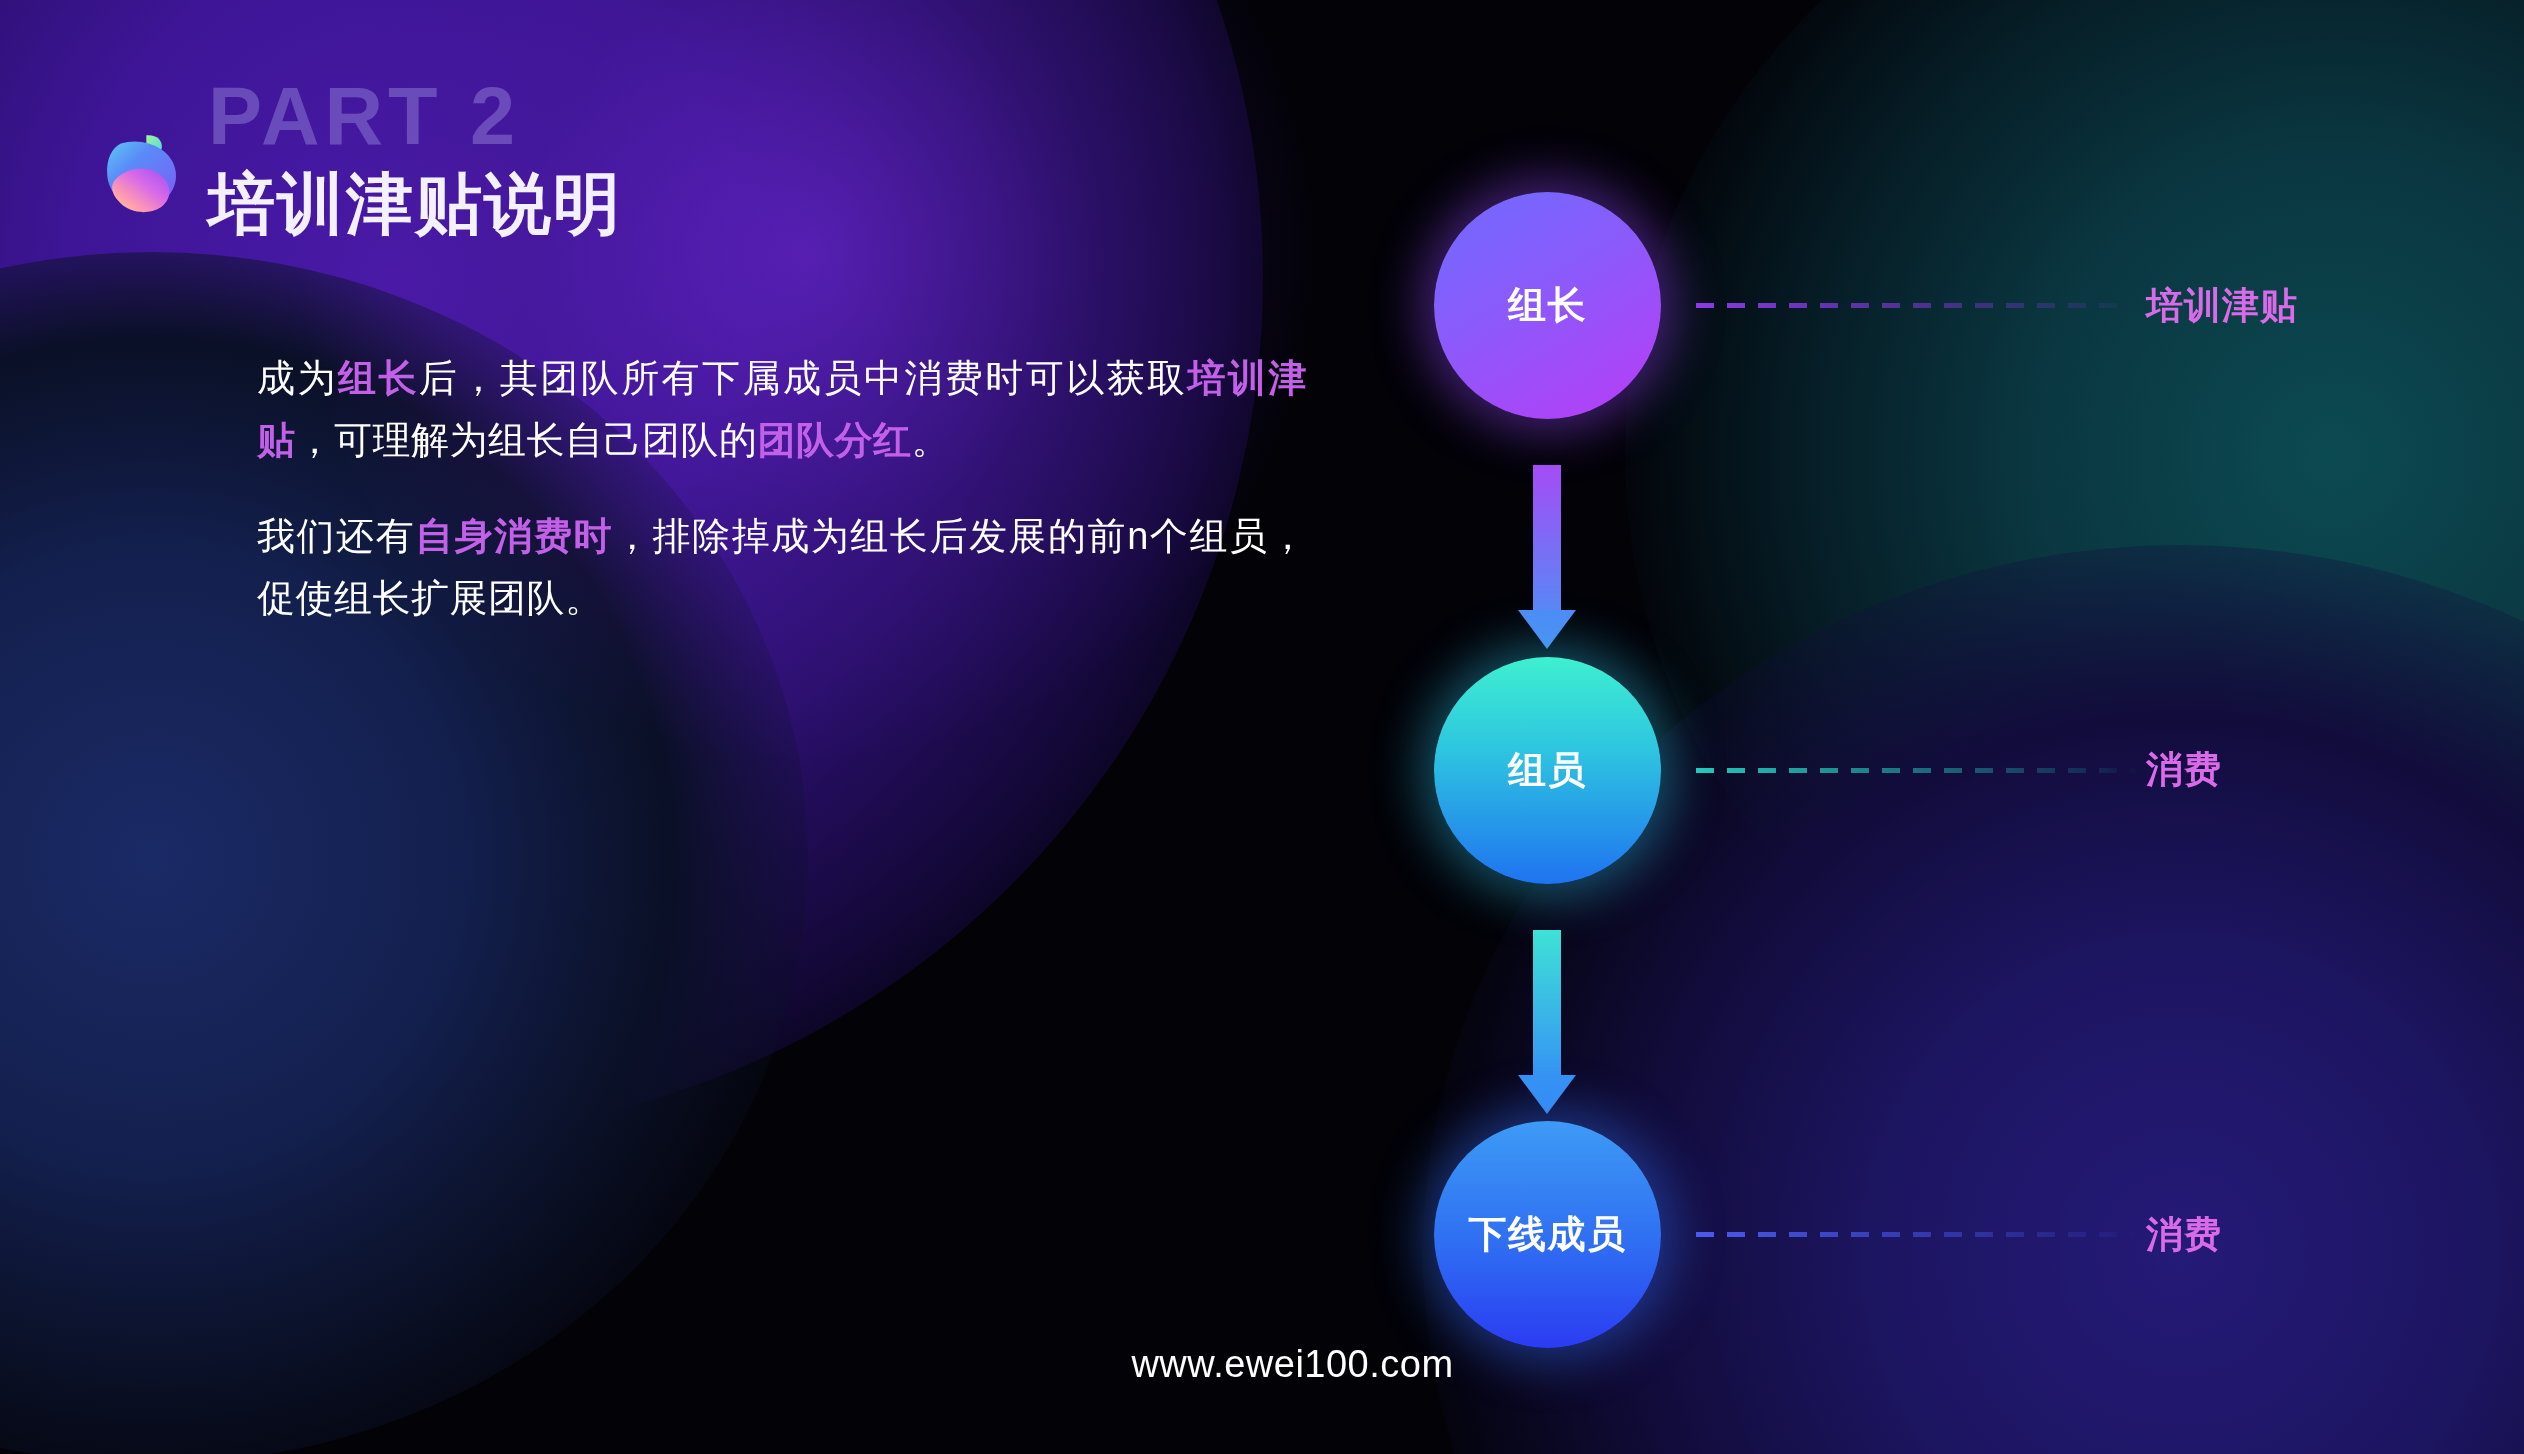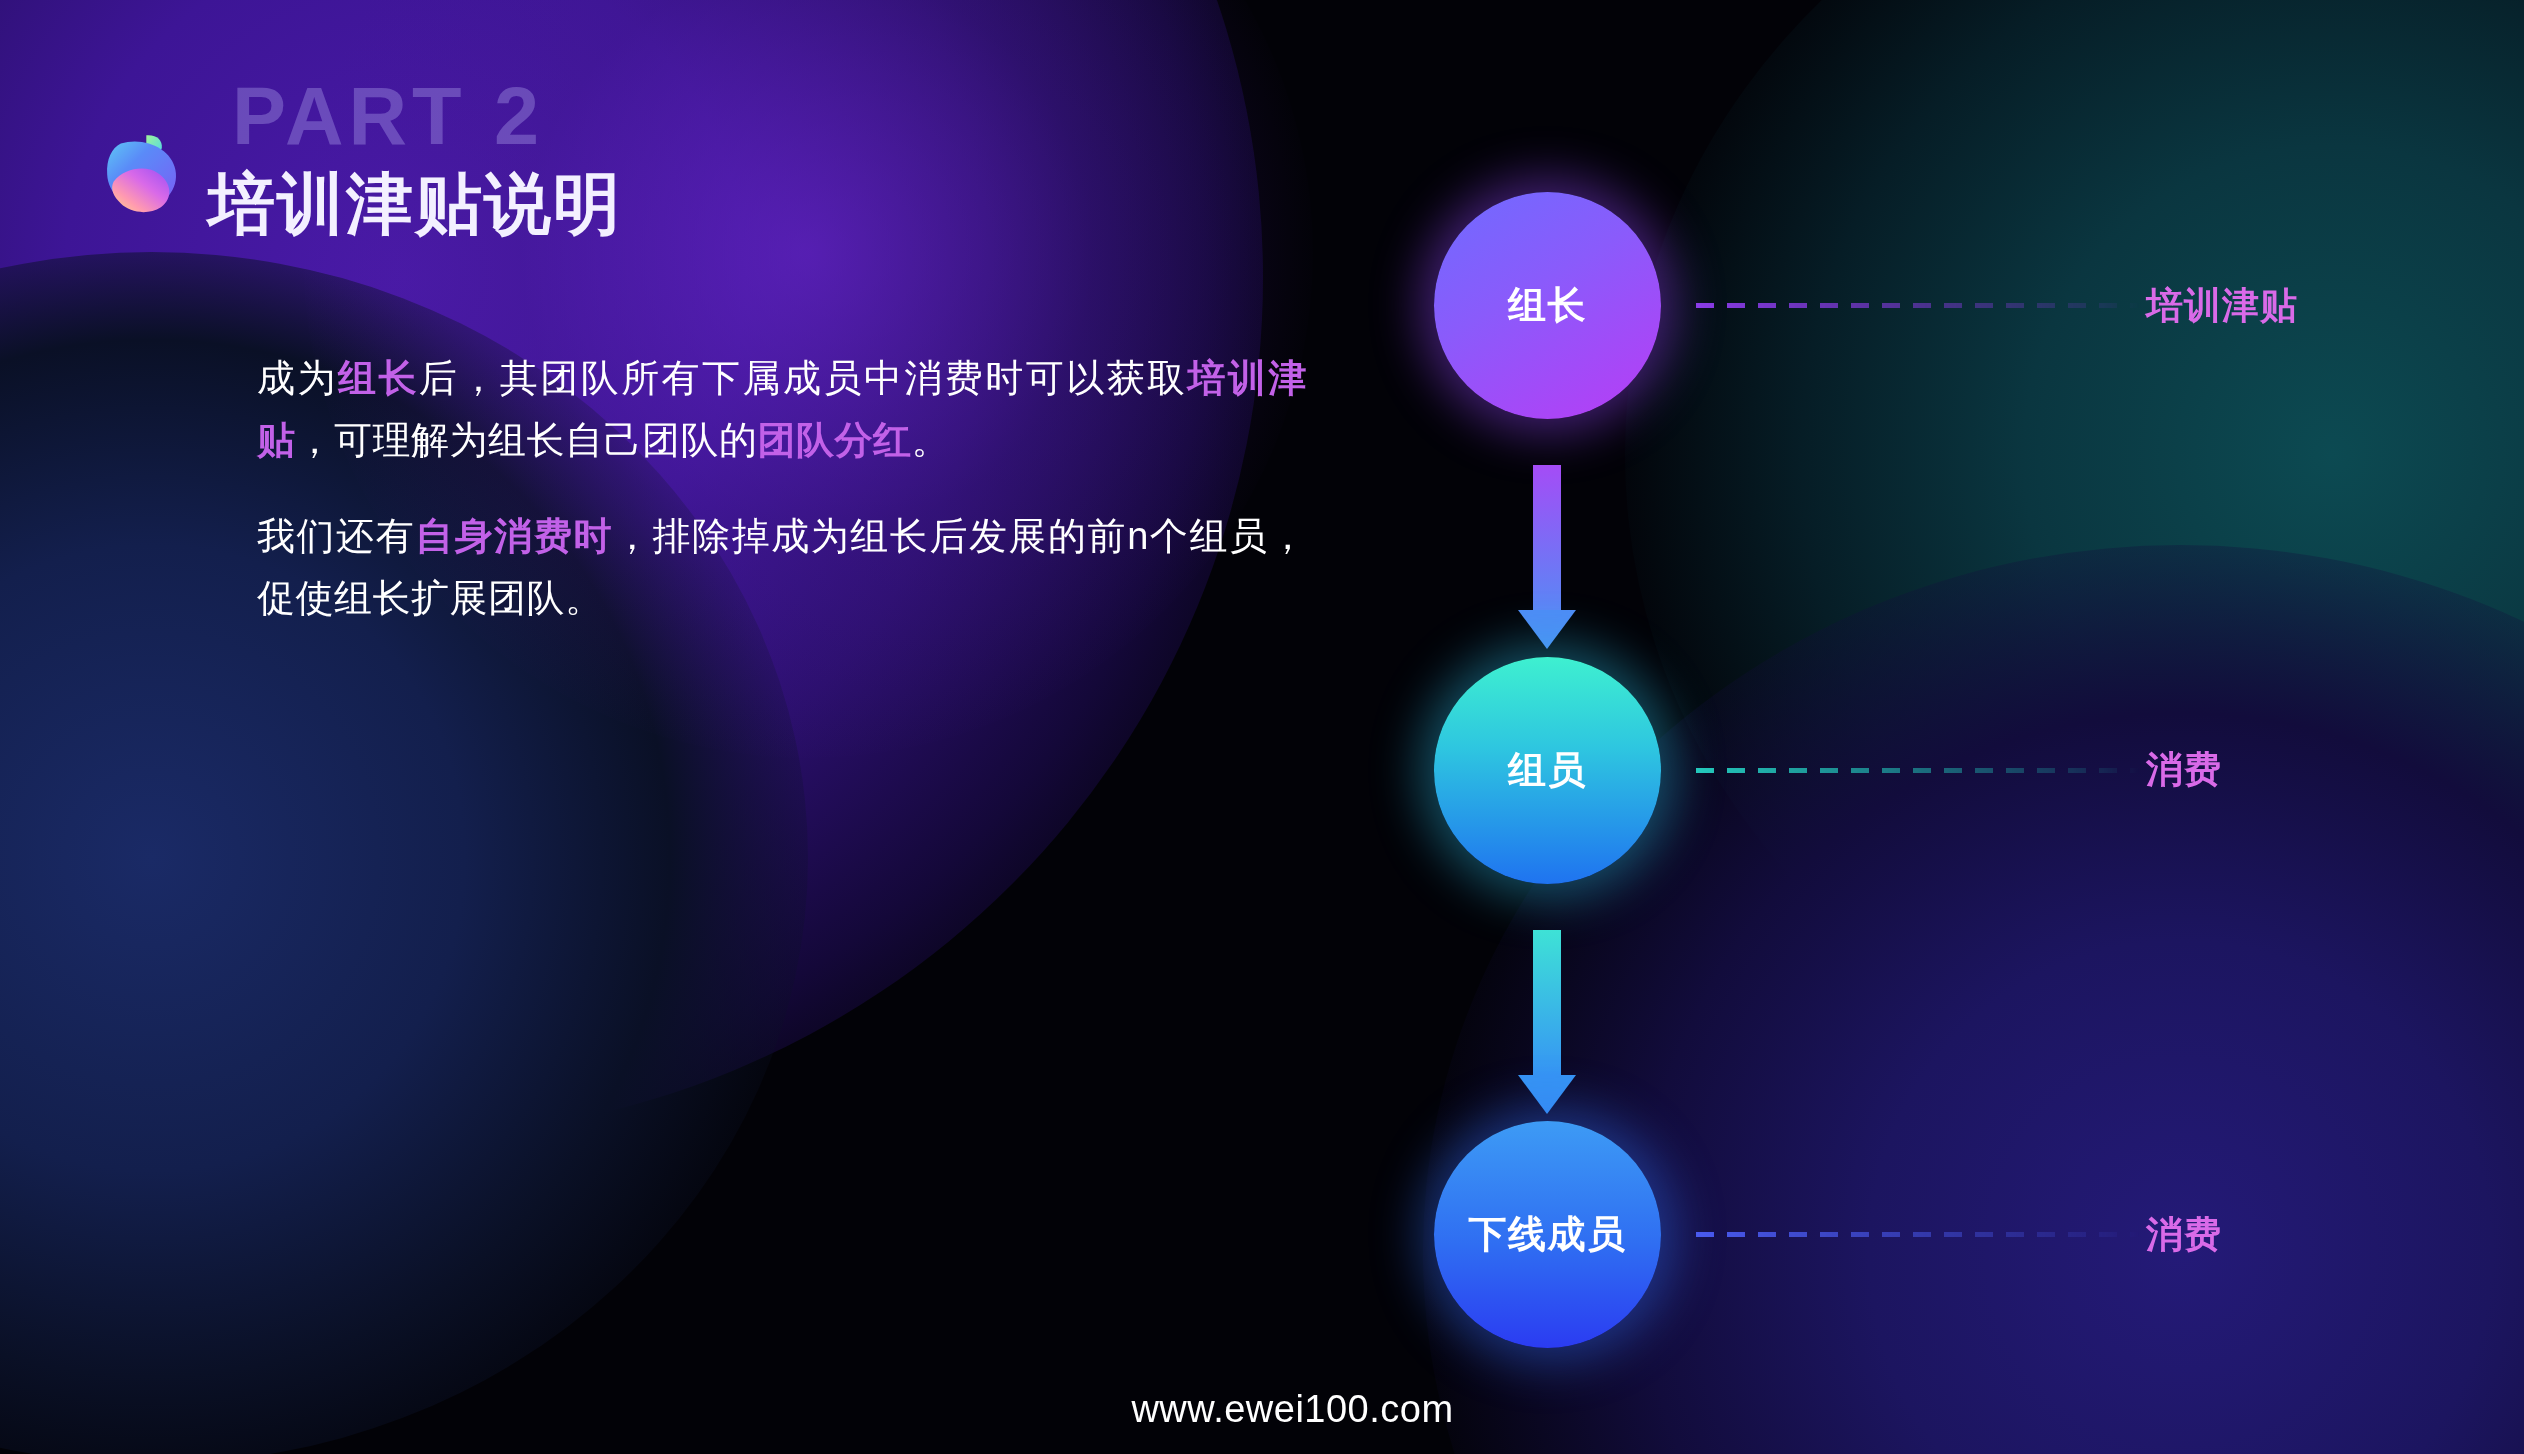--- a/index.html
+++ b/index.html
@@ -42,21 +42,21 @@
   
   #header { position:absolute; left:99px; top:76px; }
   #logo {
     position:absolute; left:0; top:53px; width:91px; height:91px;
   }
   #logo svg { display:block; width:91px; height:91px; }
   #watermark {
     position:absolute; left:109px; top:0;
     font-size:81px; font-weight:bold; letter-spacing:5px;
     color:rgba(200,195,255,.30);
-    line-height:1; white-space:nowrap;margin-left:24px;
+    line-height:1; white-space:nowrap;
   }
   #page-title {
     position:absolute; left:109px; top:44px;
     font-size:67px; font-weight:bold; letter-spacing:2px;
     color:#f3f0ff; line-height:1.18; white-space:nowrap;margin-top:44px;
   }
 
   
   #body-copy {
     position:absolute; left:237px; top:348px; width:1050px;margin-left:20px;
@@ -150,21 +150,20 @@
   #side-label-3 { left:783px; top:1068px; }
 
   
   #footer {
     position:absolute; left:0; right:0; top:1343px;
     text-align:center;
   }
   #footer-url {
     display:inline-block; font-size:38px; color:#ffffff;
     letter-spacing:0.5px;
-    margin-top:45px;
   }
 </style>
 </head>
 <body>
 
 <div id="bg">
   <div class="glow" id="glow-purple"></div>
   <div class="glow" id="glow-blue-left"></div>
   <div class="glow" id="glow-teal-right"></div>
   <div class="glow" id="glow-indigo-br"></div>

